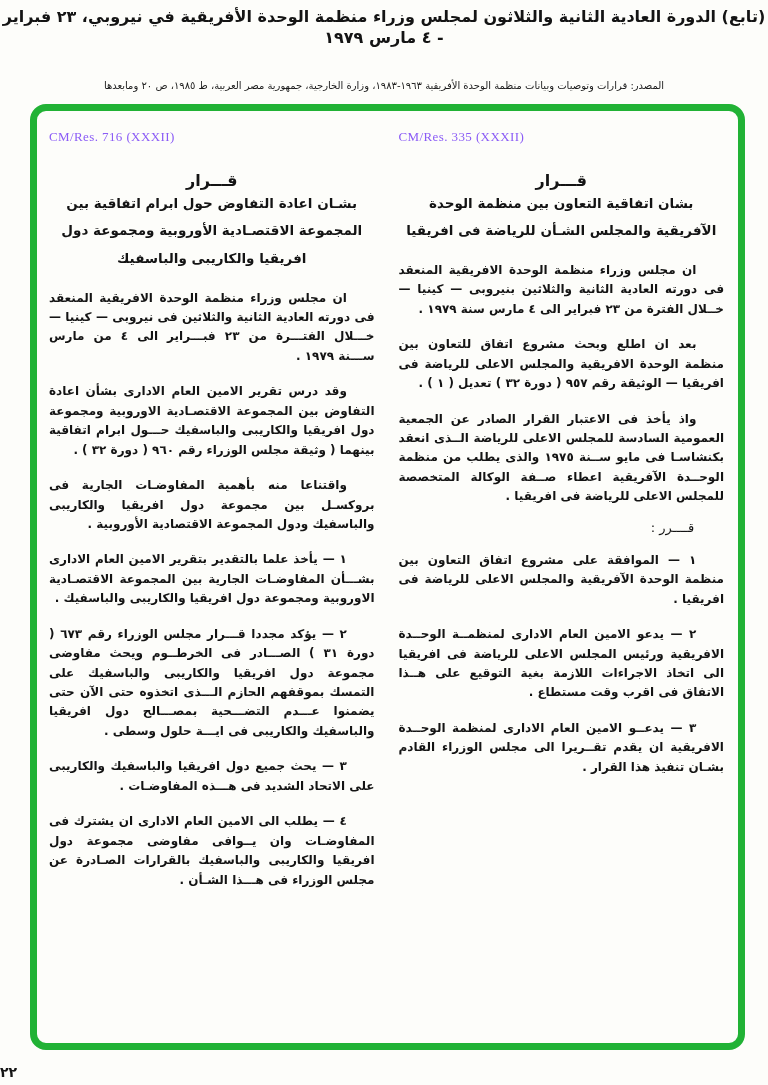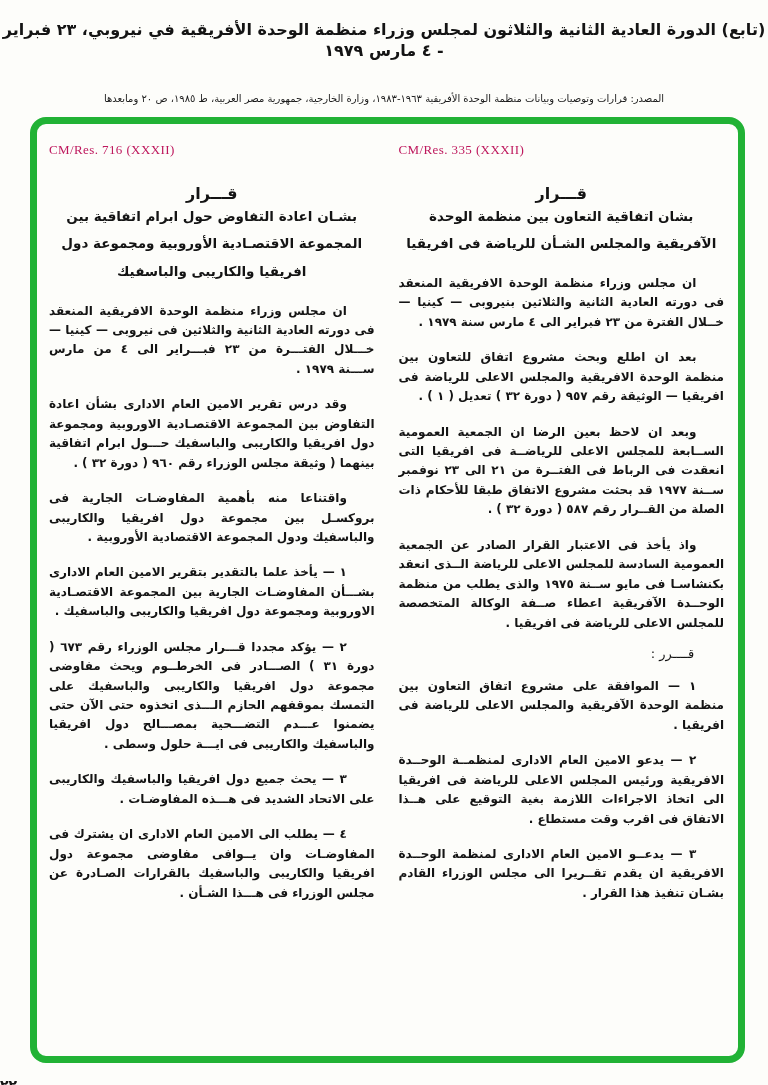--- a/index.html
+++ b/index.html
@@ -10,21 +10,21 @@
     width: 768px;
     height: 1085px;
     background: #fdfdfa;
     color: #141414;
     font-family: "DejaVu Sans", sans-serif;
     direction: rtl;
     overflow: hidden;
   }
   .page-header {
     text-align: center;
-    padding-top: 20px;
+    padding-top: 7px;
   }
   .page-header .title-line {
     font-size: 16px;
     font-weight: bold;
     letter-spacing: 0;
     line-height: 1.3;
   }
   .page-header .source-line {
     font-size: 10px;
     font-weight: normal;
@@ -50,21 +50,21 @@
     min-width: 0;
   }
   .ref {
     direction: ltr;
     text-align: left;
     font-family: "Liberation Serif", "DejaVu Serif", serif;
     font-size: 13px;
     font-weight: 500;
     margin: 4px 4px 26px 0;
     letter-spacing: 0.4px;
-    color: #be185d;
+    color: #8b5cf6;
   }
   .res-title {
     text-align: center;
     font-weight: bold;
     font-size: 16px;
   }
   .res-subject {
     text-align: center;
     font-weight: bold;
     font-size: 13.5px;
@@ -104,21 +104,20 @@
 
 <div class="green-frame">
   <div class="columns">
 
     <section class="col">
       <div class="ref">CM/Res. 335 (XXXII)</div>
       <div class="res-title">قـــرار</div>
       <div class="res-subject">بشان اتفاقية التعاون بين منظمة الوحدة الآفريقية والمجلس الشـأن للرياضة فى افريقيا</div>
       <p class="para">ان مجلس وزراء منظمة الوحدة الافريقية المنعقد فى دورته العادية الثانية والثلاثين بنيروبى — كينيا — خــلال الفترة من ٢٣ فبراير الى ٤ مارس سنة ١٩٧٩ .</p>
       <p class="para">بعد ان اطلع وبحث مشروع اتفاق للتعاون بين منظمة الوحدة الافريقية والمجلس الاعلى للرياضة فى افريقيا — الوثيقة رقم ٩٥٧ ( دورة ٣٢ ) تعديل ( ١ ) .</p>
-      <p class="para">وبعد ان لاحظ بعين الرضا ان الجمعية العمومية الســابعة للمجلس الاعلى للرياضــة فى افريقيا التى انعقدت فى الرباط فى الفتــرة من ٢١ الى ٢٣ نوفمبر ســنة ١٩٧٧ قد بحثت مشروع الاتفاق طبقا للأحكام ذات الصلة من القــرار رقم ٥٨٧ ( دورة ٣٢ ) .</p>
       <p class="para">واذ يأخذ فى الاعتبار القرار الصادر عن الجمعية العمومية السادسة للمجلس الاعلى للرياضة الــذى انعقد بكنشاسـا فى مايو ســنة ١٩٧٥ والذى يطلب من منظمة الوحــدة الآفريقية اعطاء صــفة الوكالة المتخصصة للمجلس الاعلى للرياضة فى افريقيا .</p>
       <div class="decides">قــــرر :</div>
       <p class="para">١ — الموافقة على مشروع اتفاق التعاون بين منظمة الوحدة الآفريقية والمجلس الاعلى للرياضة فى افريقيا .</p>
       <p class="para">٢ — يدعو الامين العام الادارى لمنظمــة الوحــدة الافريقية ورئيس المجلس الاعلى للرياضة فى افريقيا الى اتخاذ الاجراءات اللازمة بغية التوقيع على هــذا الاتفاق فى اقرب وقت مستطاع .</p>
       <p class="para">٣ — يدعــو الامين العام الادارى لمنظمة الوحــدة الافريقية ان يقدم تقــريرا الى مجلس الوزراء القادم بشـان تنفيذ هذا القرار .</p>
     </section>
 
     <section class="col">
       <div class="ref">CM/Res. 716 (XXXII)</div>
       <div class="res-title">قـــرار</div>

